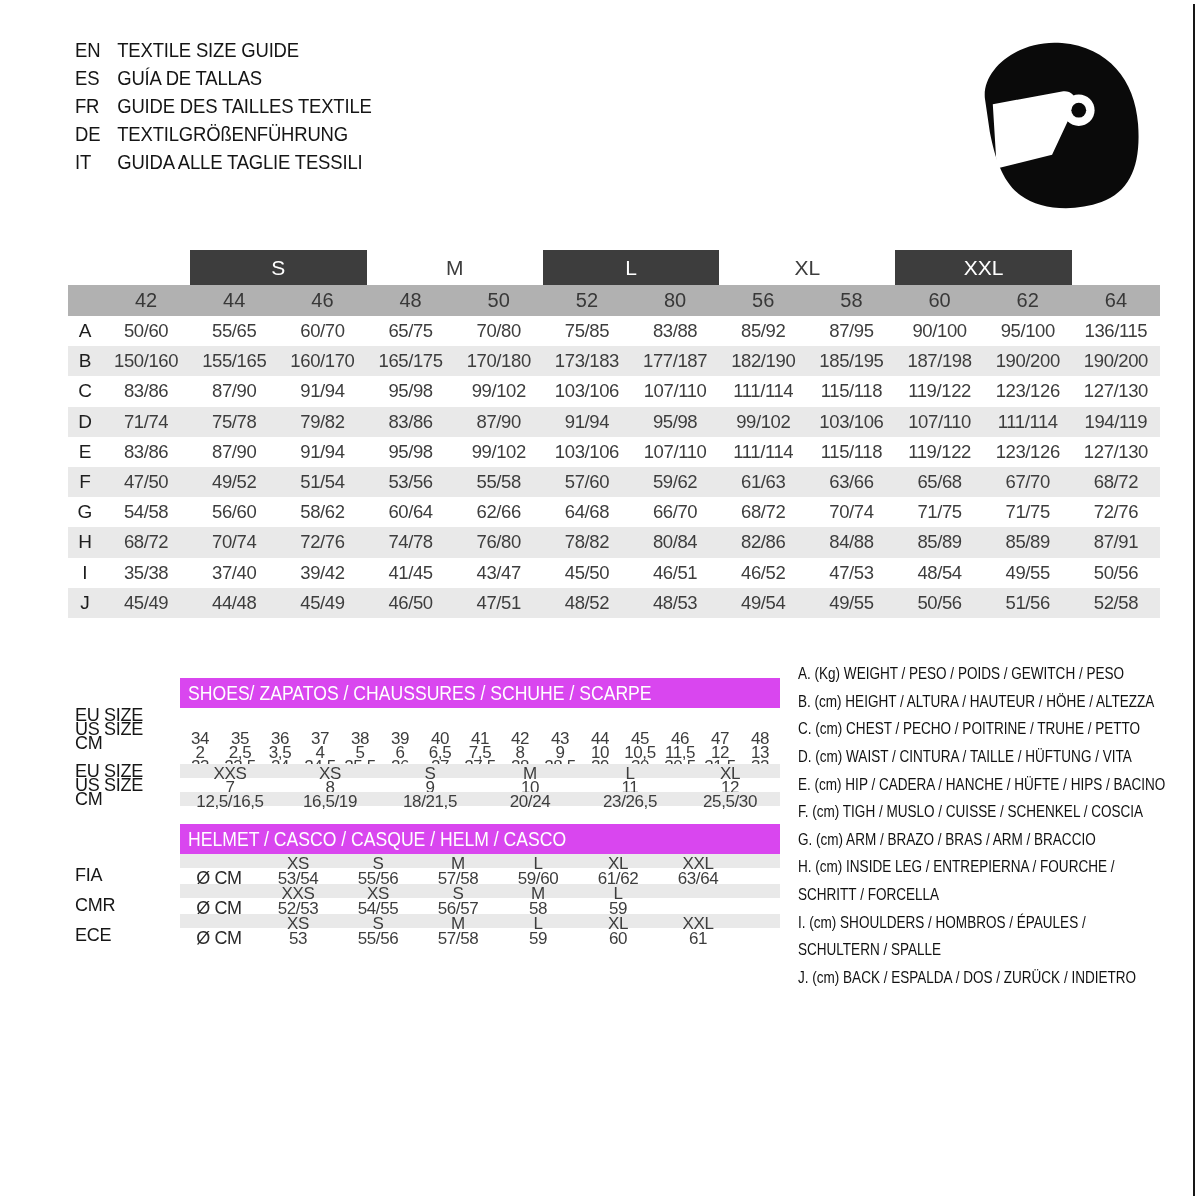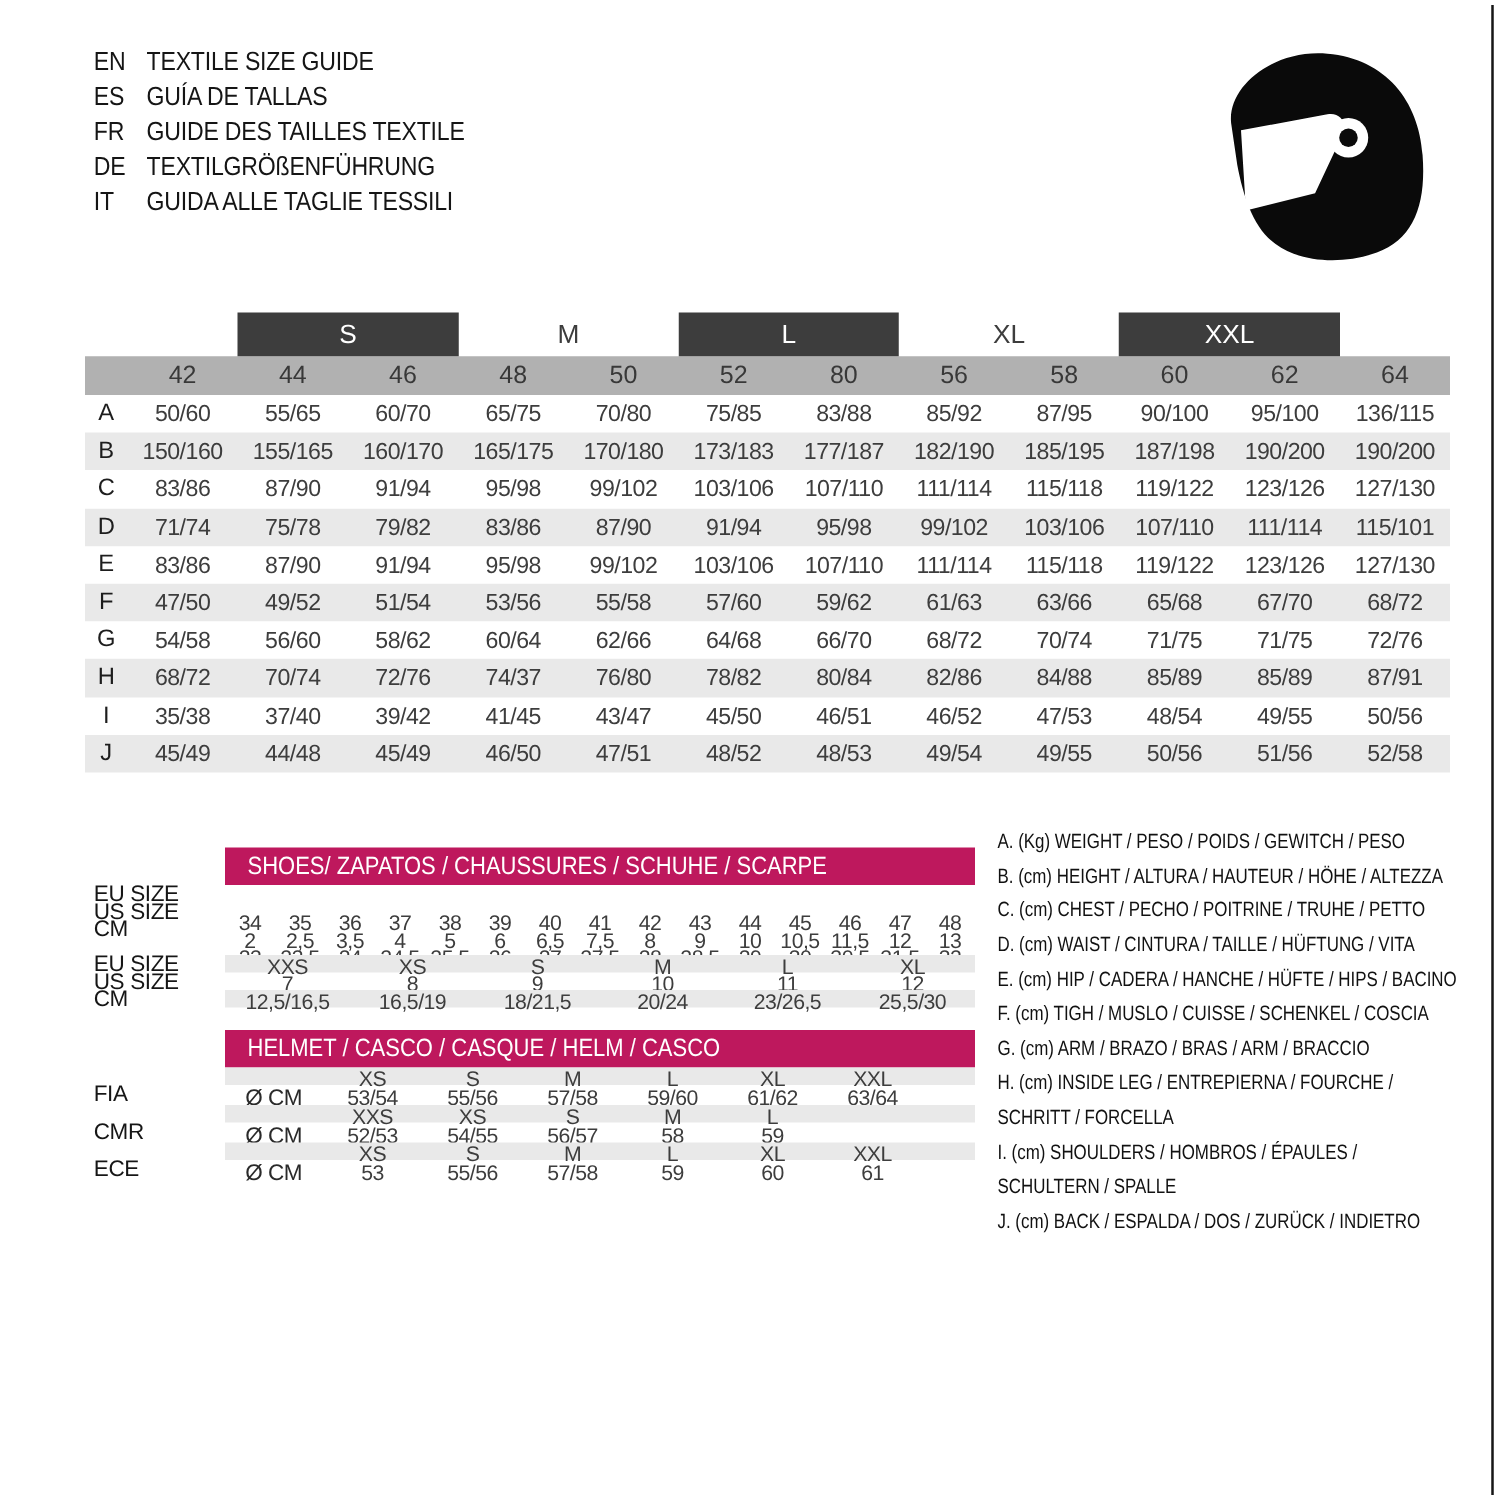--- a/index.html
+++ b/index.html
@@ -25,22 +25,22 @@
   .numstrip{background:#b1b1b1;height:31px;}
   .ns-cell{display:flex;align-items:center;justify-content:center;font-size:20px;color:#383838;}
   .mrow{height:30.2px;}
   .mrow.stripe{background:#e9e9e9;}
   .mcell{display:flex;align-items:center;justify-content:center;font-size:18.5px;color:#3d3d3d;
          letter-spacing:-0.4px;white-space:nowrap;}
   .mcell-letter{display:flex;align-items:center;justify-content:center;font-size:19px;color:#1d1d1d;}
 
   
   .subtables{position:absolute;left:68px;top:678px;width:712px;}
-  .sect-bar{margin-left:112px;width:600px;height:30px;background:#be185d;color:#fff;
-            display:flex;align-items:center;box-sizing:border-box;padding-left:18px;}
+  .sect-bar{margin-left:112px;width:600px;height:30px;background:#d946ef;color:#fff;
+            display:flex;align-items:center;box-sizing:border-box;padding-left:8px;}
   .sect-bar span{font-size:20px;white-space:nowrap;transform:scaleX(0.88);transform-origin:left center;}
   .trow{display:flex;height:14px;}
   .trow-label{width:112px;flex:0 0 112px;display:flex;align-items:center;box-sizing:border-box;
               padding-left:7px;font-size:18px;color:#161616;letter-spacing:-0.3px;background:#fff;}
   .tgrid{width:600px;flex:0 0 600px;display:grid;}
   .tgrid.shoes{grid-template-columns:repeat(15,1fr);margin-top:21px;}
   .tgrid.gloves{grid-template-columns:repeat(6,1fr);}
   .tgrid.helmet{grid-template-columns:78px repeat(6,80px) 1fr;}
   .tgrid.stripe{background:#e9e9e9;}
   .tcell{display:flex;align-items:center;justify-content:center;font-size:17px;color:#3d3d3d;
@@ -166,21 +166,21 @@
           <div class="mcell">75/78</div>
           <div class="mcell">79/82</div>
           <div class="mcell">83/86</div>
           <div class="mcell">87/90</div>
           <div class="mcell">91/94</div>
           <div class="mcell">95/98</div>
           <div class="mcell">99/102</div>
           <div class="mcell">103/106</div>
           <div class="mcell">107/110</div>
           <div class="mcell">111/114</div>
-          <div class="mcell">115/101</div>
+          <div class="mcell">194/119</div>
         </div>
         <div class="mrow grid13">
           <div class="mcell-letter">E</div>
           <div class="mcell">83/86</div>
           <div class="mcell">87/90</div>
           <div class="mcell">91/94</div>
           <div class="mcell">95/98</div>
           <div class="mcell">99/102</div>
           <div class="mcell">103/106</div>
           <div class="mcell">107/110</div>
@@ -218,21 +218,21 @@
           <div class="mcell">70/74</div>
           <div class="mcell">71/75</div>
           <div class="mcell">71/75</div>
           <div class="mcell">72/76</div>
         </div>
         <div class="mrow grid13 stripe">
           <div class="mcell-letter">H</div>
           <div class="mcell">68/72</div>
           <div class="mcell">70/74</div>
           <div class="mcell">72/76</div>
-          <div class="mcell">74/37</div>
+          <div class="mcell">74/78</div>
           <div class="mcell">76/80</div>
           <div class="mcell">78/82</div>
           <div class="mcell">80/84</div>
           <div class="mcell">82/86</div>
           <div class="mcell">84/88</div>
           <div class="mcell">85/89</div>
           <div class="mcell">85/89</div>
           <div class="mcell">87/91</div>
         </div>
         <div class="mrow grid13">

